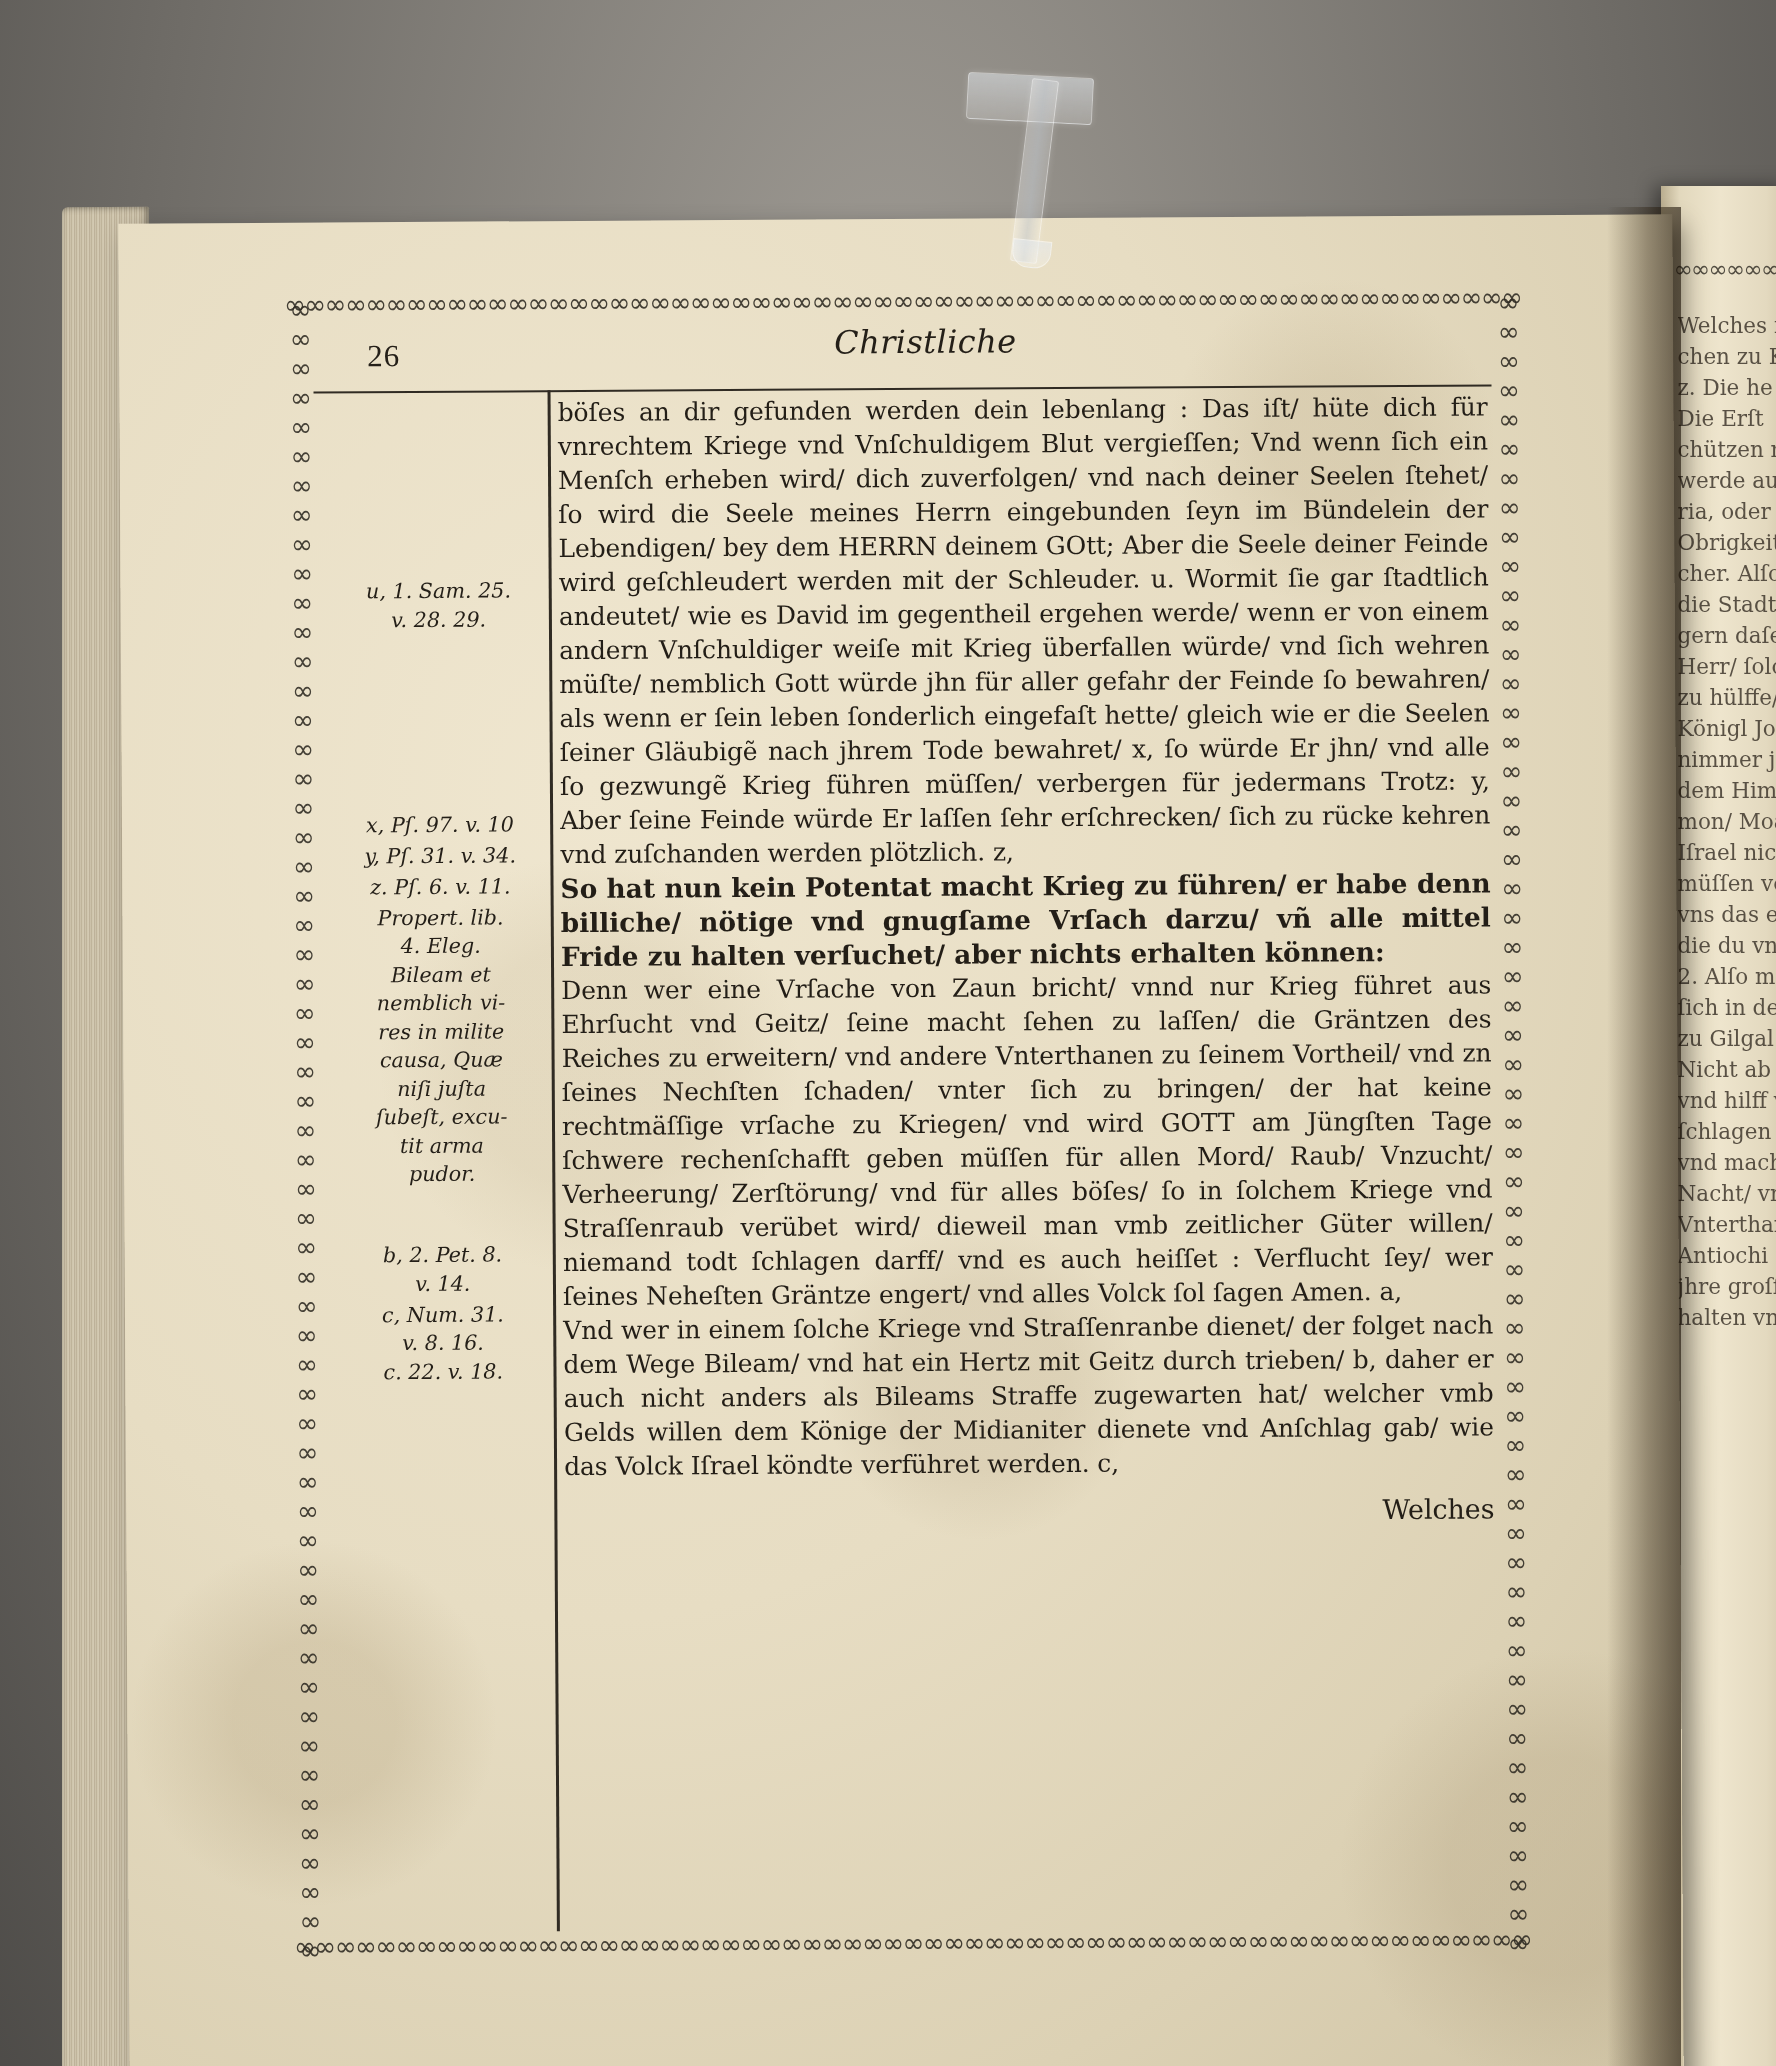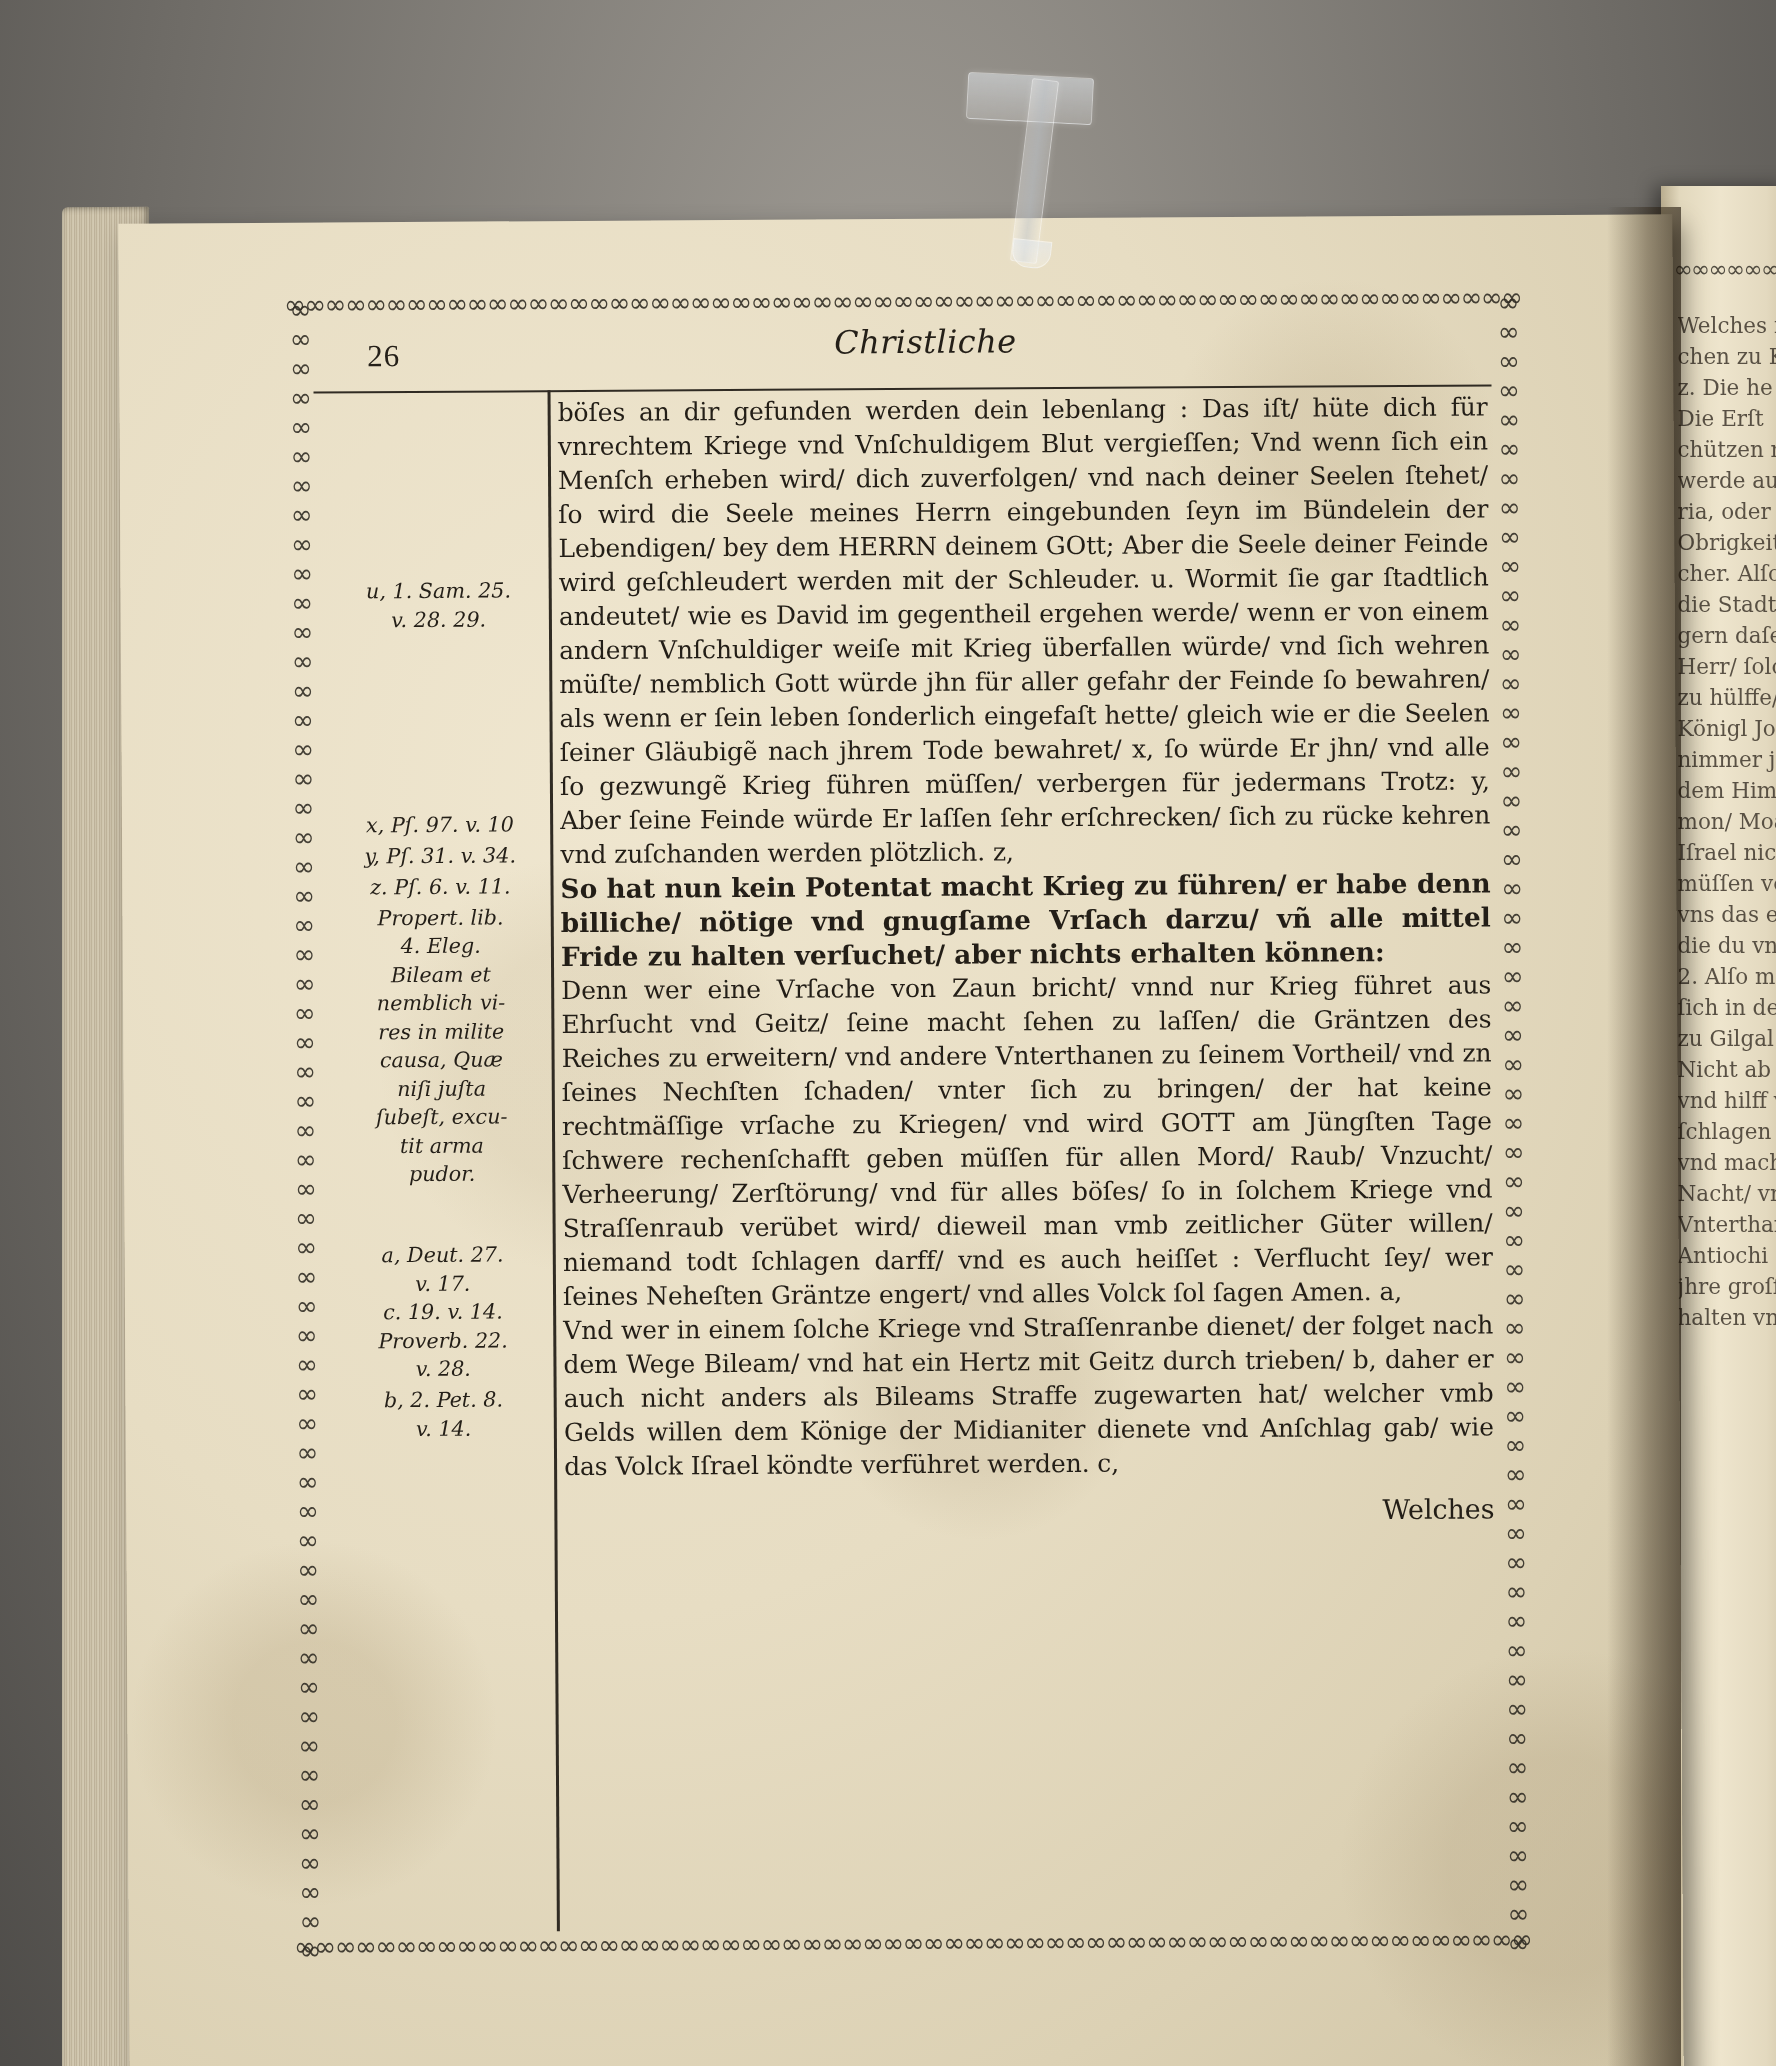--- a/index.html
+++ b/index.html
@@ -355,29 +355,27 @@
             <div>nemblich vi-</div>
             <div>res in milite</div>
             <div>causa, Quæ</div>
             <div>niſi juſta</div>
             <div>ſubeſt, excu-</div>
             <div>tit arma</div>
             <div>pudor.</div>
           </div>
         <div class="note-spacer-sm"></div>
         <div class="note-block">
-            <div>a, Deut. 27.</div>
-            <div>v. 17.</div>
-            <div>c. 19. v. 14.</div>
-            <div>Proverb. 22.</div>
-            <div>v. 28.</div>
-          </div>
-        <div class="note-block">
             <div>b, 2. Pet. 8.</div>
             <div>v. 14.</div>
+          </div>
+        <div class="note-block">
+            <div>c, Num. 31.</div>
+            <div>v. 8. 16.</div>
+            <div>c. 22. v. 18.</div>
           </div>
       </div>
 
       <div id="text-col">
         <p>böſes an dir gefunden werden dein lebenlang : Das iſt/ hüte dich für vnrechtem Kriege vnd Vnſchuldigem Blut vergieſſen; Vnd wenn ſich ein Menſch erheben wird/ dich zuverfolgen/ vnd nach deiner Seelen ſtehet/ ſo wird die Seele meines Herrn eingebunden ſeyn im Bündelein der Lebendigen/ bey dem HERRN deinem GOtt; Aber die Seele deiner Feinde wird geſchleudert werden mit der Schleuder. u. Wormit ſie gar ſtadtlich andeutet/ wie es David im gegentheil ergehen werde/ wenn er von einem andern Vnſchuldiger weiſe mit Krieg überfallen würde/ vnd ſich wehren müſte/ nemblich Gott würde jhn für aller gefahr der Feinde ſo bewahren/ als wenn er ſein leben ſonderlich eingefaſt hette/ gleich wie er die Seelen ſeiner Gläubigẽ nach jhrem Tode bewahret/ x, ſo würde Er jhn/ vnd alle ſo gezwungẽ Krieg führen müſſen/ verbergen für jedermans Trotz: y, Aber ſeine Feinde würde Er laſſen ſehr erſchrecken/ ſich zu rücke kehren vnd zuſchanden werden plötzlich. z,</p>
         <p class="bold-lead">So hat nun kein Potentat macht Krieg zu führen/ er habe denn billiche/ nötige vnd gnugſame Vrſach darzu/ vñ alle mittel Fride zu halten verſuchet/ aber nichts erhalten können:</p>
         <p>Denn wer eine Vrſache von Zaun bricht/ vnnd nur Krieg führet aus Ehrſucht vnd Geitz/ ſeine macht ſehen zu laſſen/ die Gräntzen des Reiches zu erweitern/ vnd andere Vnterthanen zu ſeinem Vortheil/ vnd zn ſeines Nechſten ſchaden/ vnter ſich zu bringen/ der hat keine rechtmäſſige vrſache zu Kriegen/ vnd wird GOTT am Jüngſten Tage ſchwere rechenſchafft geben müſſen für allen Mord/ Raub/ Vnzucht/ Verheerung/ Zerſtörung/ vnd für alles böſes/ ſo in ſolchem Kriege vnd Straſſenraub verübet wird/ dieweil man vmb zeitlicher Güter willen/ niemand todt ſchlagen darff/ vnd es auch heiſſet : Verflucht ſey/ wer ſeines Neheſten Gräntze engert/ vnd alles Volck ſol ſagen Amen. a,</p>
         <p>Vnd wer in einem ſolche Kriege vnd Straſſenranbe dienet/ der folget nach dem Wege Bileam/ vnd hat ein Hertz mit Geitz durch trieben/ b, daher er auch nicht anders als Bileams Straffe zugewarten hat/ welcher vmb Gelds willen dem Könige der Midianiter dienete vnd Anſchlag gab/ wie das Volck Iſrael köndte verführet werden. c,</p>
         <div class="catchword">Welches</div>
       </div>

